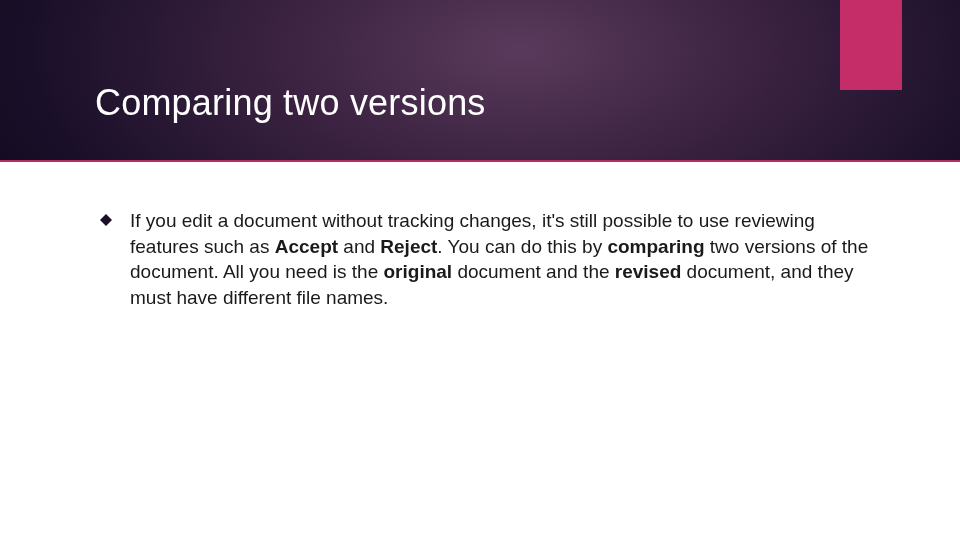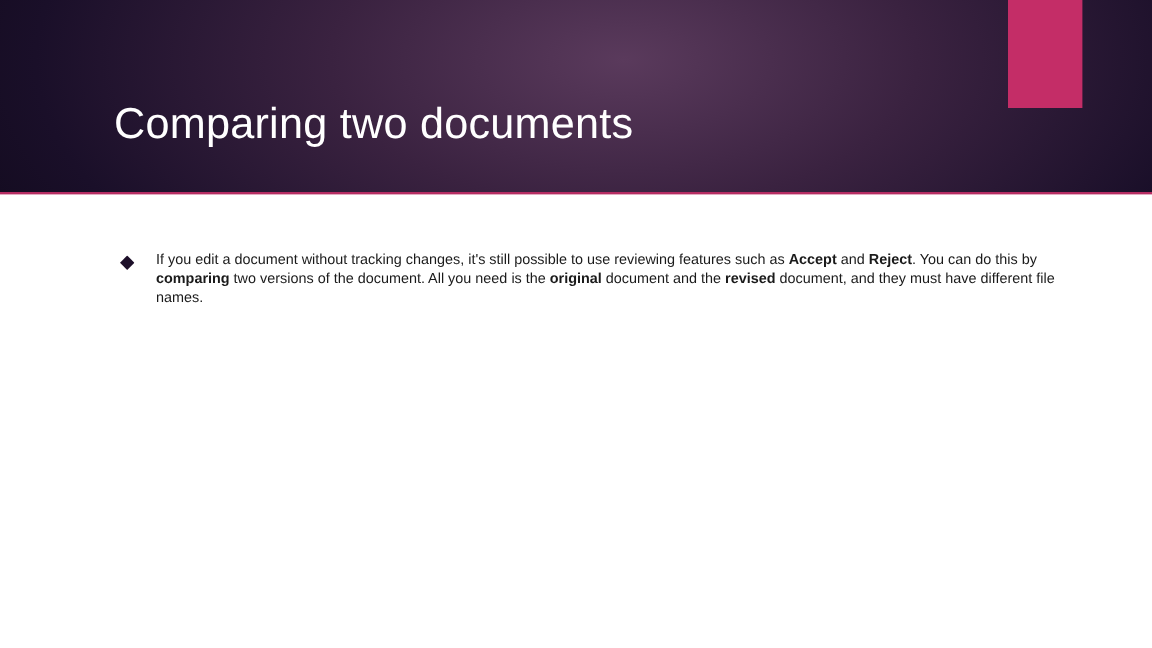--- a/index.html
+++ b/index.html
@@ -49,34 +49,34 @@
       gap: 18px;
     }
     .bullet-icon {
       flex-shrink: 0;
       width: 12px;
       height: 12px;
       margin-top: 4px;
       color: #1d0f29;
     }
     .bullet-text {
-      font-size: 12px;
+      font-size: 19px;
       line-height: 1.35;
       color: #1a1a1a;
     }
     .bullet-text .bold {
       font-weight: 700;
     }
   </style>
 </head>
 <body>
 
 <div class="header-band">
   <div class="accent-tab"></div>
-  <h1 class="slide-title">Comparing two documents</h1>
+  <h1 class="slide-title">Comparing two versions</h1>
 </div>
 
 <div class="body-area">
   <div class="bullet-row">
     <span class="bullet-icon">
       <svg viewBox="0 0 12 12" width="12" height="12">
         <polygon points="6,0 12,6 6,12 0,6" fill="currentColor"></polygon>
       </svg>
     </span>
     <p class="bullet-text">

